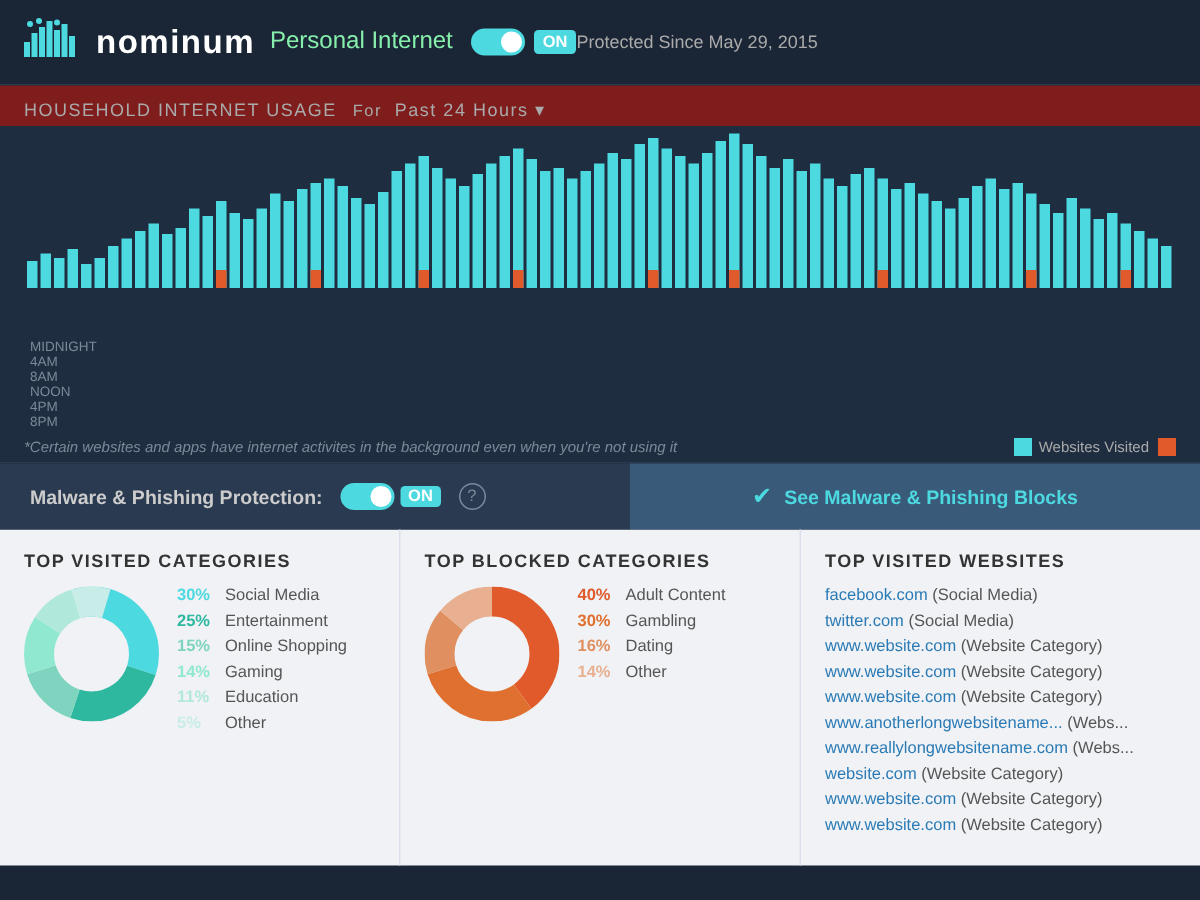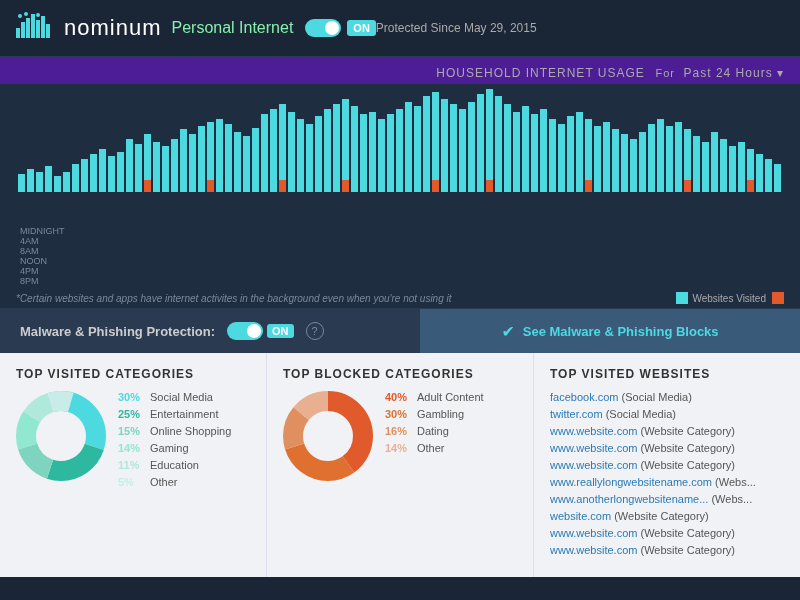--- a/index.html
+++ b/index.html
@@ -2,21 +2,21 @@
 <html><head>
   <meta charset="utf-8">
   <style>
     * { box-sizing: border-box; margin: 0; padding: 0; }
     body { font-family: Arial, sans-serif; background: #1a2535; color: #fff; width: 800px; height: 600px; overflow: hidden; }
 
     
     .header { background: #1a2535; display: flex; align-items: center; padding: 10px 16px; border-bottom: 1px solid #2a3a50; }
     .logo-area { display: flex; align-items: center; gap: 8px; }
     .logo-icon { color: #4dd9e0; font-size: 22px; letter-spacing: -1px; }
-    .logo-text { color: #fff; font-size: 22px; font-weight: normal; letter-spacing: 1px; }
+    .logo-text { color: #fff; font-size: 22px; font-weight: bold; letter-spacing: 1px; }
     .app-title { color: #86efac; font-size: 16px; margin-left: 10px; }
     .toggle-area { display: flex; align-items: center; gap: 6px; margin-left: 12px; }
     .toggle-track { width: 36px; height: 18px; background: #4dd9e0; border-radius: 9px; position: relative; }
     .toggle-knob { width: 14px; height: 14px; background: #fff; border-radius: 50%; position: absolute; top: 2px; right: 2px; }
     .on-badge { background: #4dd9e0; color: #fff; font-size: 11px; font-weight: bold; padding: 2px 6px; border-radius: 3px; }
     .protected-text { color: #aaa; font-size: 12px; }
     .usage-title { color: #fff; font-size: 13px; font-weight: bold; letter-spacing: 1px; margin-bottom: 4px; }
     .usage-title span { color: #aaa; font-weight: normal; font-size: 12px; }
     .time-dropdown { color: #4dd9e0; font-size: 12px; cursor: pointer; }
 
@@ -64,21 +64,21 @@
     .pct.red1 { color: #e05a2b; }
     .pct.red2 { color: #e07030; }
     .pct.red3 { color: #e09060; }
     .pct.red4 { color: #e8b090; }
 
     
     .website-list { list-style: none; }
     .website-list li { font-size: 11px; color: #555; margin-bottom: 5px; }
     .website-link { color: #2a7ab5; text-decoration: none; }
 
-    .usage-header { display: flex; align-items: center; gap: 6px; padding: 8px 16px 0; background: #4c1d95; justify-content: flex-end; }
+    .usage-header { display: flex; align-items: center; gap: 6px; padding: 8px 16px 0; background: #7f1d1d; }
   </style>
 </head>
 <body>
 
 <div class="header">
   <div class="logo-area">
     <span class="logo-icon">
       <svg width="40" height="30" viewBox="0 0 40 30">
         <rect x="0" y="18" width="4" height="10" fill="#4dd9e0"></rect>
         <rect x="5" y="12" width="4" height="16" fill="#4dd9e0"></rect>
@@ -304,21 +304,21 @@
   </div>
 
   <div class="section">
     <div class="section-title">TOP VISITED WEBSITES</div>
     <ul class="website-list">
       <li><a class="website-link">facebook.com</a> (Social Media)</li>
       <li><a class="website-link">twitter.com</a> (Social Media)</li>
       <li><a class="website-link">www.website.com</a> (Website Category)</li>
       <li><a class="website-link">www.website.com</a> (Website Category)</li>
       <li><a class="website-link">www.website.com</a> (Website Category)</li>
+      <li><a class="website-link">www.anotherlongwebsitename...</a> (Webs...</li>
       <li><a class="website-link">www.reallylongwebsitename.com</a> (Webs...</li>
-      <li><a class="website-link">www.anotherlongwebsitename...</a> (Webs...</li>
       <li><a class="website-link">website.com</a> (Website Category)</li>
       <li><a class="website-link">www.website.com</a> (Website Category)</li>
       <li><a class="website-link">www.website.com</a> (Website Category)</li>
     </ul>
   </div>
 
 </div>
 
 </body></html>

